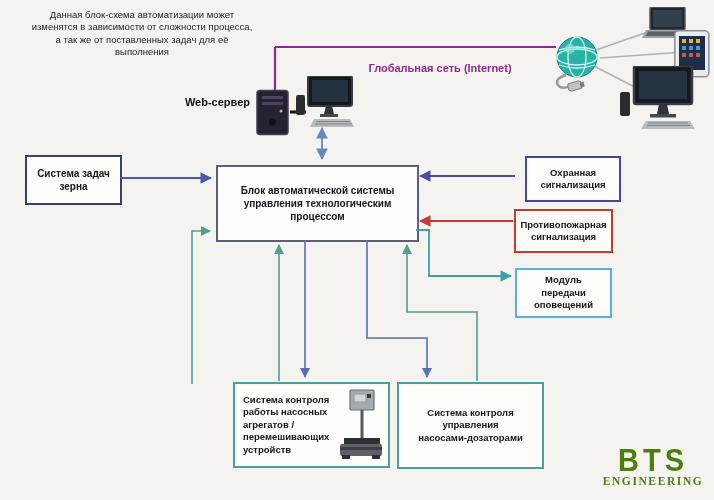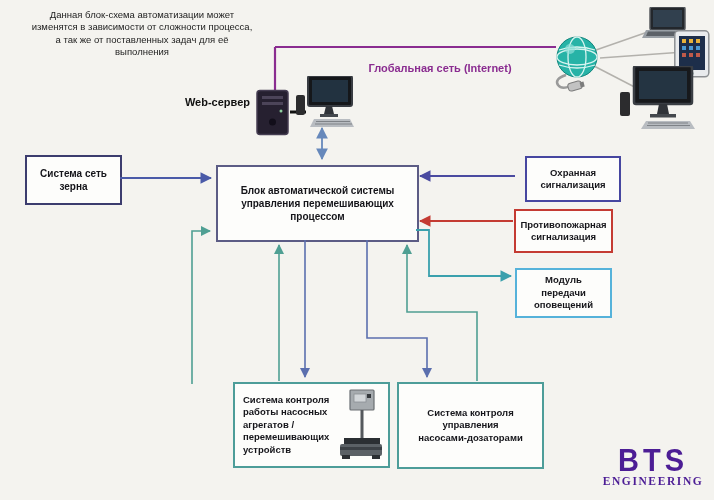--- a/index.html
+++ b/index.html
@@ -158,24 +158,24 @@
       <rect x="14" y="0" width="44" height="30" rx="2" fill="#15171a" stroke="#383c42" stroke-width="2"></rect>
       <rect x="18" y="4" width="36" height="22" fill="#223240"></rect>
       <polygon points="32,30 38,30 40,38 30,38" fill="#303338"></polygon>
       <rect x="26" y="38" width="18" height="3" fill="#44484d"></rect>
       <polygon points="20,43 56,43 60,51 16,51" fill="#b8bcc1"></polygon>
       <path d="M22 45.5 H56 M21 48 H58" stroke="#7e8287" stroke-width="1"></path>
     </svg>
   </div>
 
   <div class="box lbl" style="left:216px;top:165px;width:199px;height:73px;border:2px solid #5c5c85;font-size:10px;">Блок автоматической системы
-управления перемешивающих
+управления технологическим
 процессом</div>
 
-  <div class="box lbl" style="left:25px;top:155px;width:93px;height:46px;border:2px solid #3c3c6e;font-size:10px;">Система сеть
+  <div class="box lbl" style="left:25px;top:155px;width:93px;height:46px;border:2px solid #3c3c6e;font-size:10px;">Система задач
 зерна</div>
 
   <div class="box lbl" style="left:516px;top:156px;width:92px;height:42px;border:2px solid #4646a0;font-size:9.5px;margin-left:9px;">Охранная
 сигнализация</div>
 
   <div class="box lbl" style="left:514px;top:209px;width:95px;height:40px;border:2px solid #c43b33;font-size:9.5px;">Противопожарная
 сигнализация</div>
 
   <div class="box lbl" style="left:515px;top:268px;width:93px;height:46px;border:2px solid #55b2da;font-size:9.5px;">Модуль
 передачи
@@ -199,18 +199,18 @@
       <rect x="31" y="5" width="4" height="4" fill="#34383c"></rect>
       <rect x="24.5" y="21" width="3" height="28" fill="#55595d"></rect>
       <rect x="8" y="49" width="36" height="7" fill="#2b2f33"></rect>
       <rect x="4" y="55" width="42" height="12" rx="2" fill="#5b6166"></rect>
       <rect x="4" y="58" width="42" height="3" fill="#3c4146"></rect>
       <rect x="6" y="66" width="8" height="4" fill="#2b2f33"></rect>
       <rect x="36" y="66" width="8" height="4" fill="#2b2f33"></rect>
     </svg>
   </div>
 
-  <div class="logo" style="right:6px;bottom:13px;width:110px;color:#4c1d95;">
+  <div class="logo" style="right:6px;bottom:13px;width:110px;color:#4d7c0f;">
     <div class="big">BTS</div>
     <div class="sub">ENGINEERING</div>
   </div>
 
 </div>
 
 </body></html>

